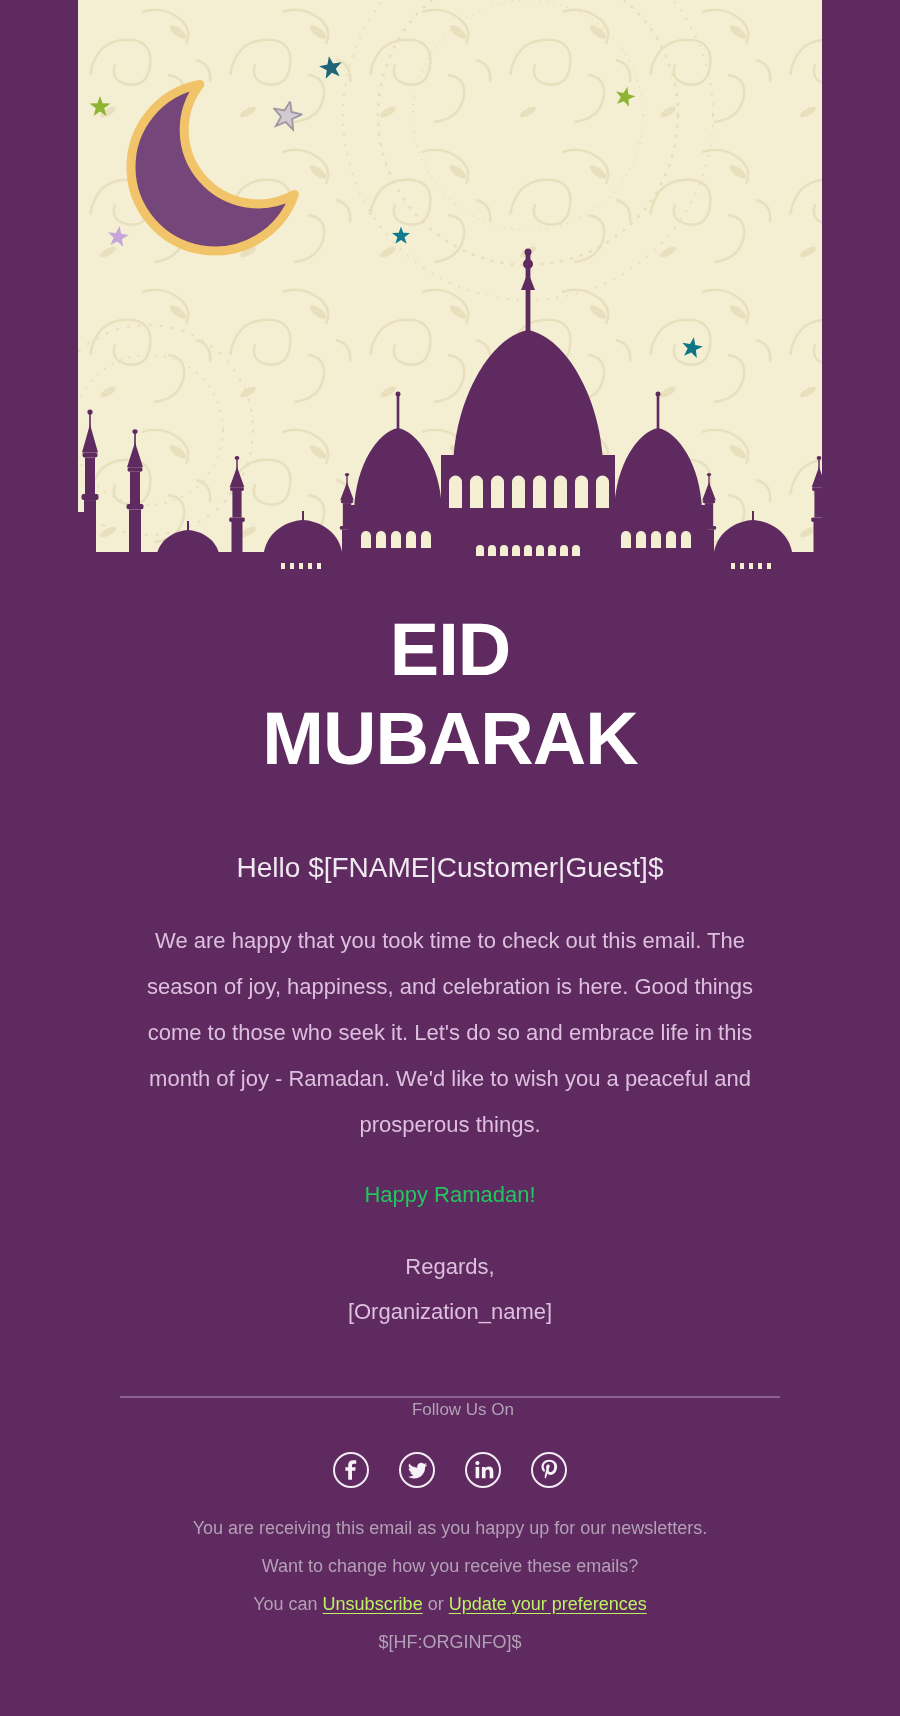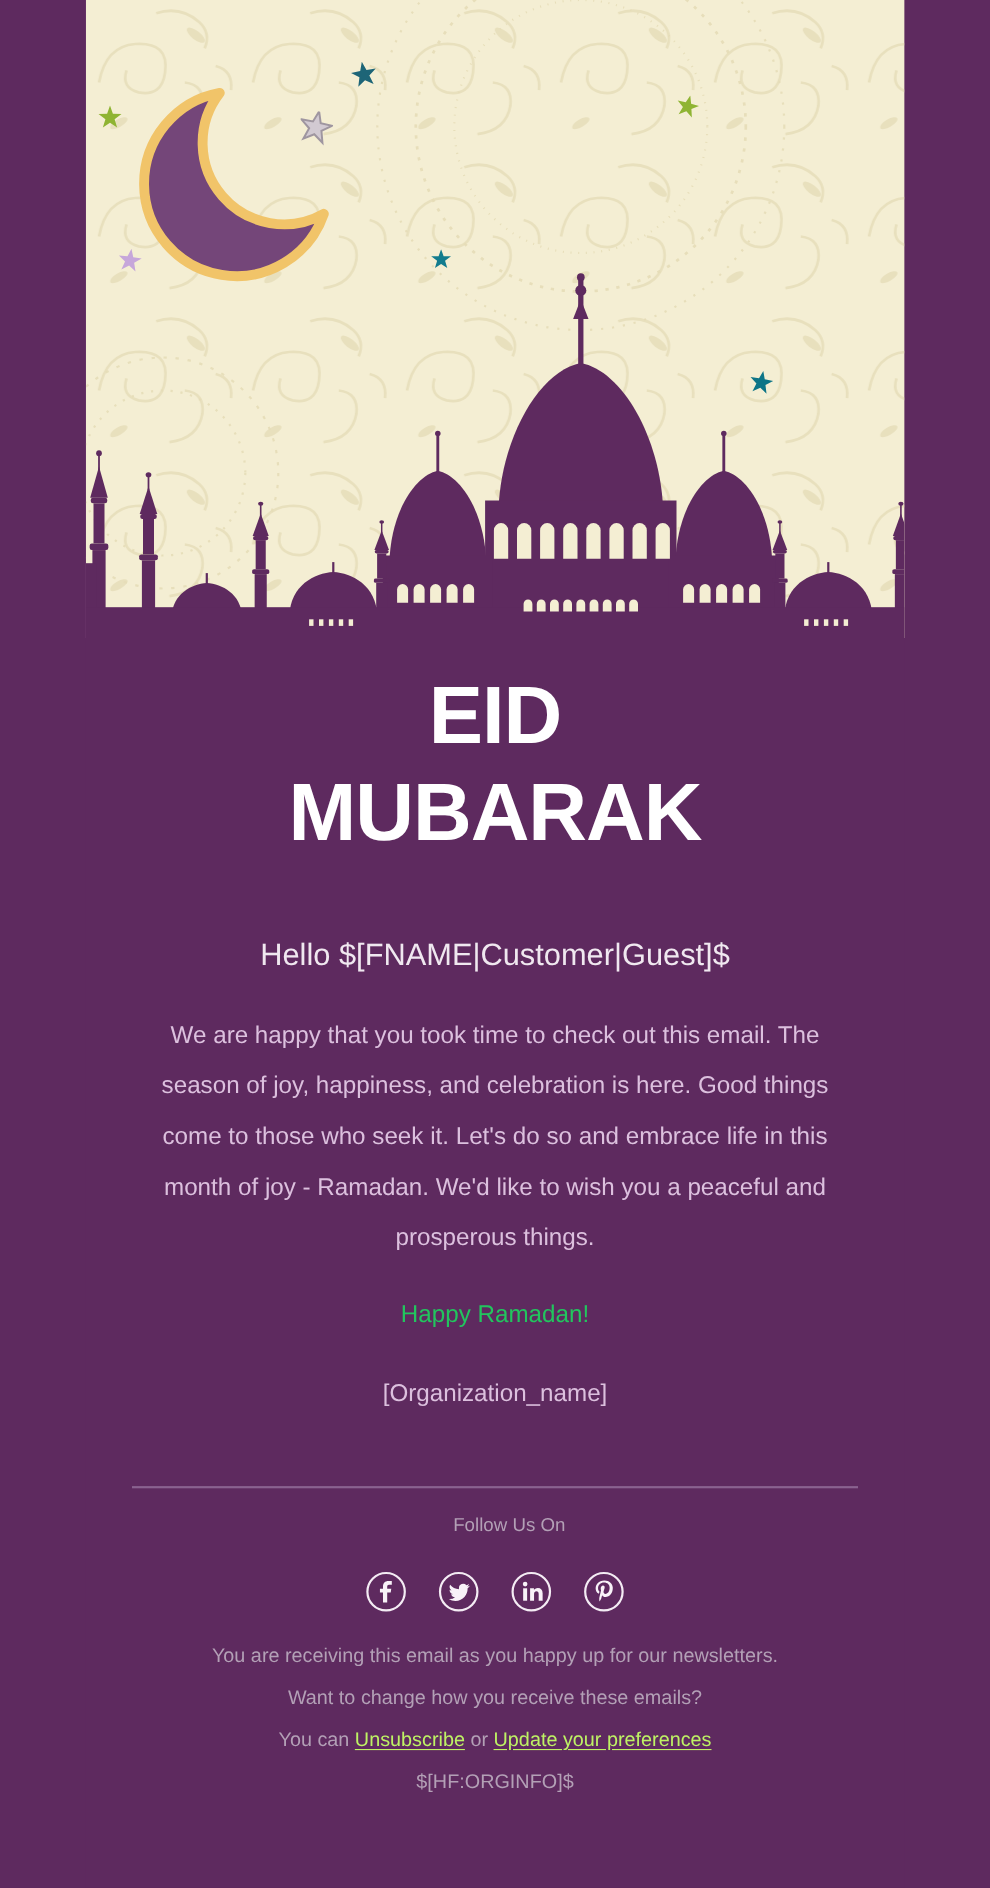--- a/index.html
+++ b/index.html
@@ -55,21 +55,20 @@
     line-height:45px;
     color:#dcc0de;
   }
   .divider{
     width:660px;
     border:none;
     border-top:2px solid #8a6290;
     margin:62px auto 0 auto;
   }
   .follow-heading{
-    margin-top:22px;
     font-size:17px;
     line-height:24px;
     color:#b3a0b6;
     padding-left:26px;
   }
   .social-row{
     margin-top:29px;
     display:flex;
     justify-content:center;
     gap:28px;
@@ -284,20 +283,21 @@
       <div>We are happy that you took time to check out this email. The</div>
       <div>season of joy, happiness, and celebration is here. Good things</div>
       <div>come to those who seek it. Let's do so and embrace life in this</div>
       <div>month of joy - Ramadan. We'd like to wish you a peaceful and</div>
       <div>prosperous things.</div>
     </div>
 
     <div class="wish">Happy Ramadan!</div>
 
     <div class="signature">
+      <div>Regards,</div>
       <div>[Organization_name]</div>
     </div>
 
     <hr class="divider">
 
     <div class="follow-heading">Follow Us On</div>
 
     <div class="social-row">
       <button class="social-btn" aria-label="facebook">
         <svg viewBox="0 0 38 38">

